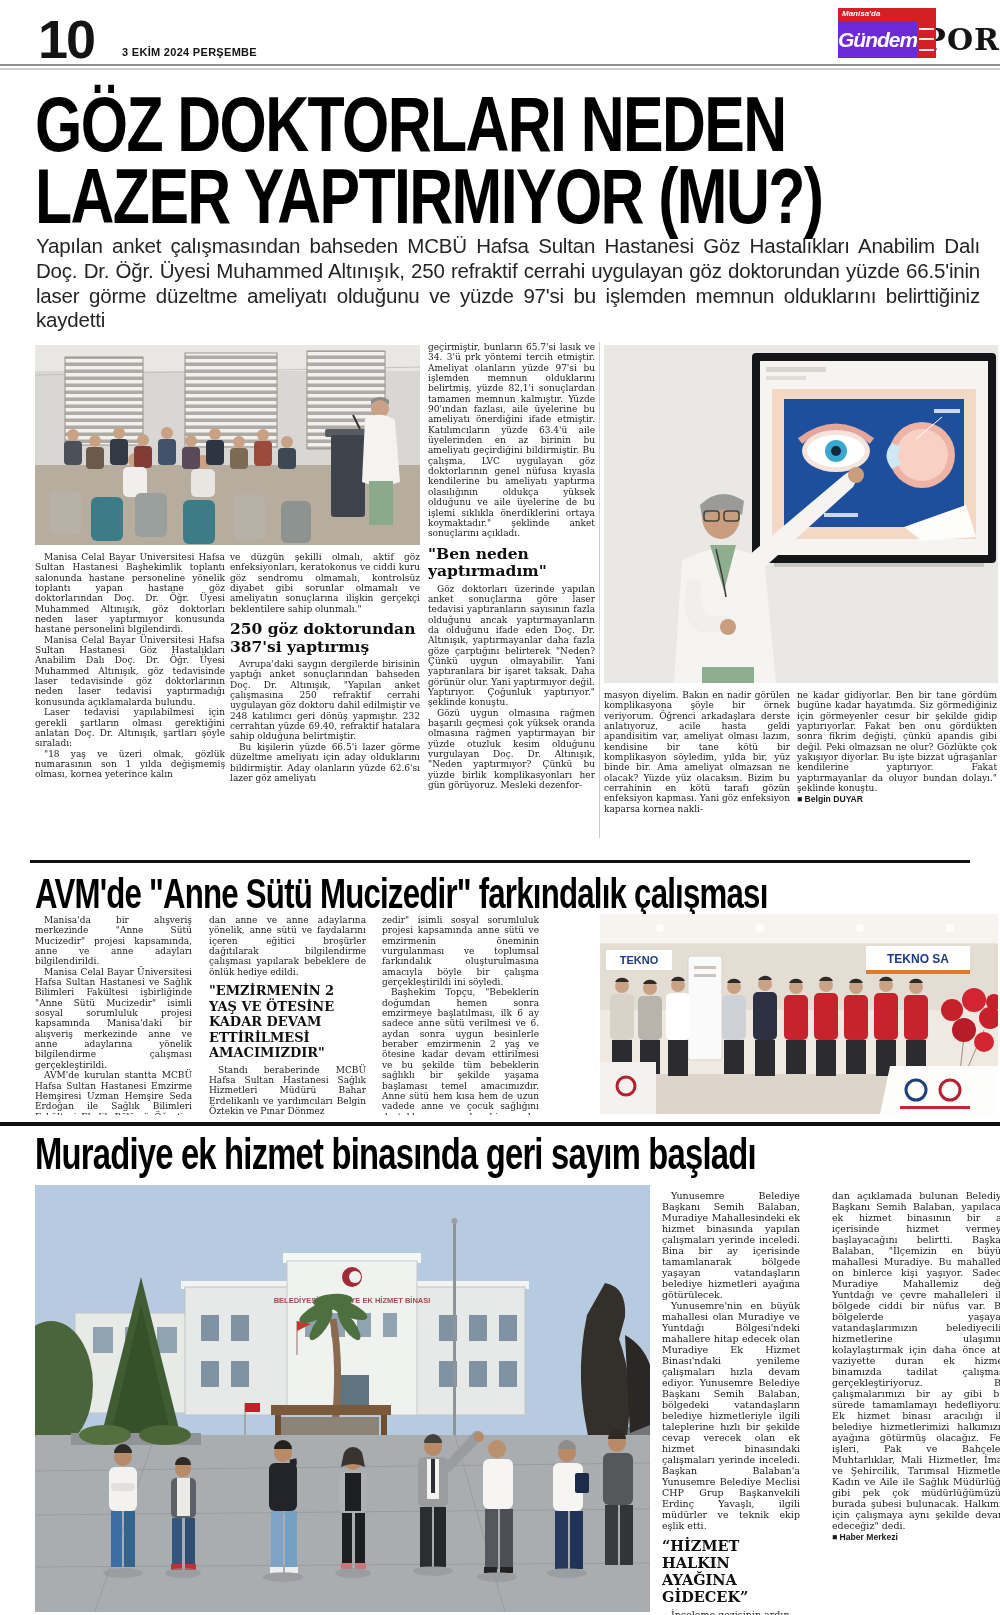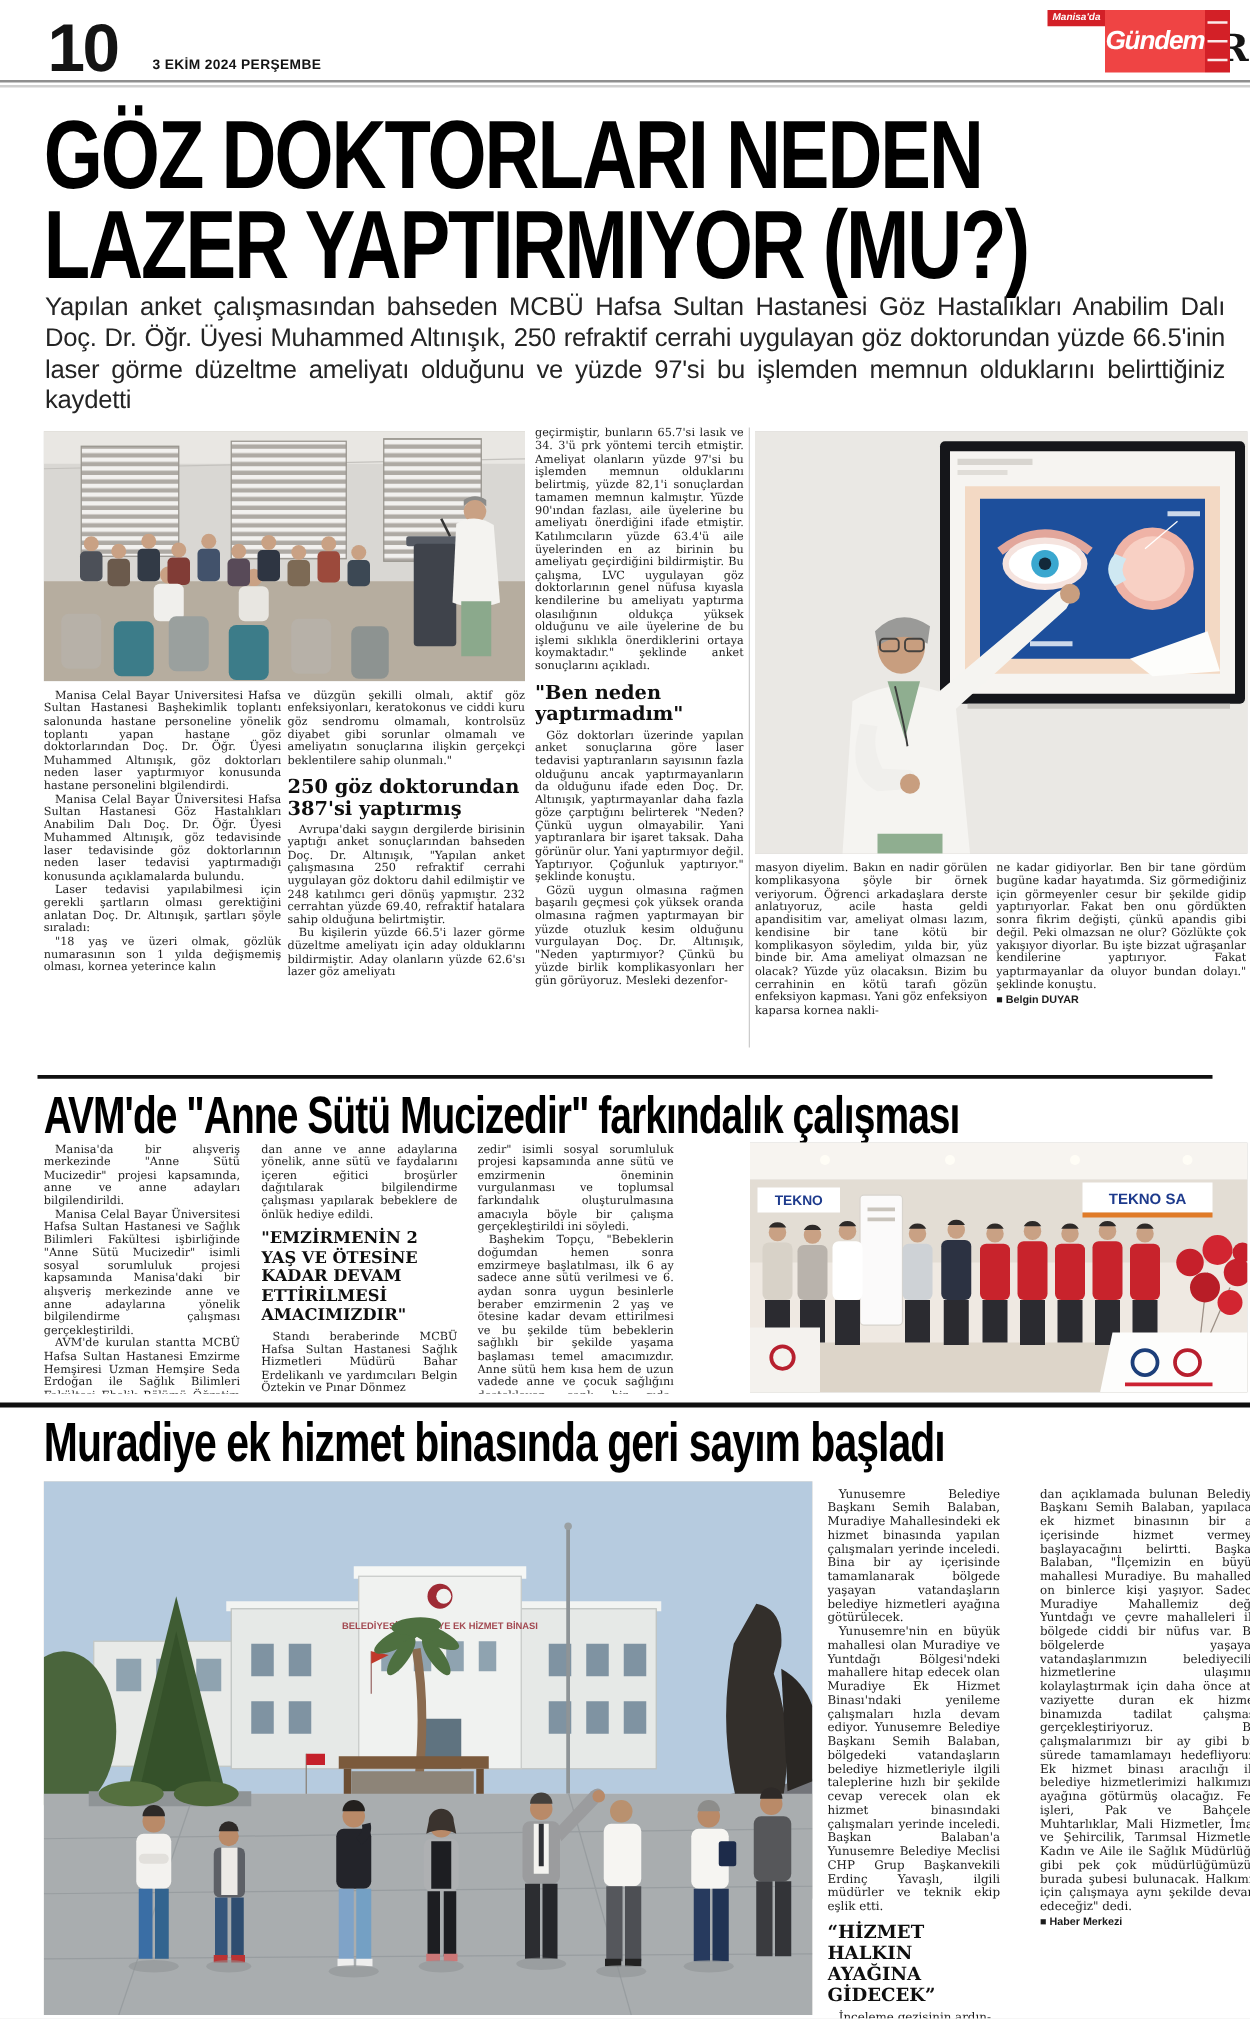--- a/index.html
+++ b/index.html
@@ -9,24 +9,24 @@
 
   
   .pagenum{font-size:54px;font-weight:900;line-height:1;letter-spacing:-2px;}
   .pagedate{font-size:11px;font-weight:bold;letter-spacing:.3px;}
   .section{font-family:"DejaVu Serif",serif;font-size:30px;font-weight:bold;letter-spacing:1px;text-align:right;left:0;right:0;}
   .rule-a{height:2px;background:#8f8f8f;}
   .rule-b{height:2px;background:#cfcfcf;}
   .black-rule{background:#101010;}
 
   
-  .logo{width:98px;height:50px;display:flex;flex-direction:row;font-family:"Liberation Sans",sans-serif;}
+  .logo{width:98px;height:50px;display:flex;flex-direction:column;font-family:"Liberation Sans",sans-serif;}
   .logo-top{background:#d32027;color:#fff;font-style:italic;font-size:8px;font-weight:bold;padding:1px 4px;height:11px;line-height:10px;}
   .logo-body{flex:1;display:flex;}
-  .logo-name{flex:1;background:#ef4444;color:#fff;font-weight:900;font-style:italic;font-size:21px;
+  .logo-name{flex:1;background:#6d28d9;color:#fff;font-weight:900;font-style:italic;font-size:21px;
              display:flex;align-items:center;justify-content:center;letter-spacing:-1px;}
   .logo-side{width:16px;background:#d32027;display:flex;flex-direction:column;justify-content:space-around;padding:3px 2px;}
   .logo-side span{display:block;height:2px;background:#ffffff;opacity:.9;}
 
   
   .h1{font-weight:900;color:#000;white-space:nowrap;transform-origin:0 0;letter-spacing:-2px;line-height:1;}
   .h1.main{font-size:76px;transform:scale(0.80,1.02);}
   .h1.h2avm{font-size:40px;transform:scale(0.78,1.05);letter-spacing:-1px;}
   .h1.h3mur{font-size:42px;transform:scale(0.78,1.05);letter-spacing:-1px;}
   .subhead{font-size:20.5px;line-height:24.8px;color:#242424;letter-spacing:-.2px;text-align:justify;}

